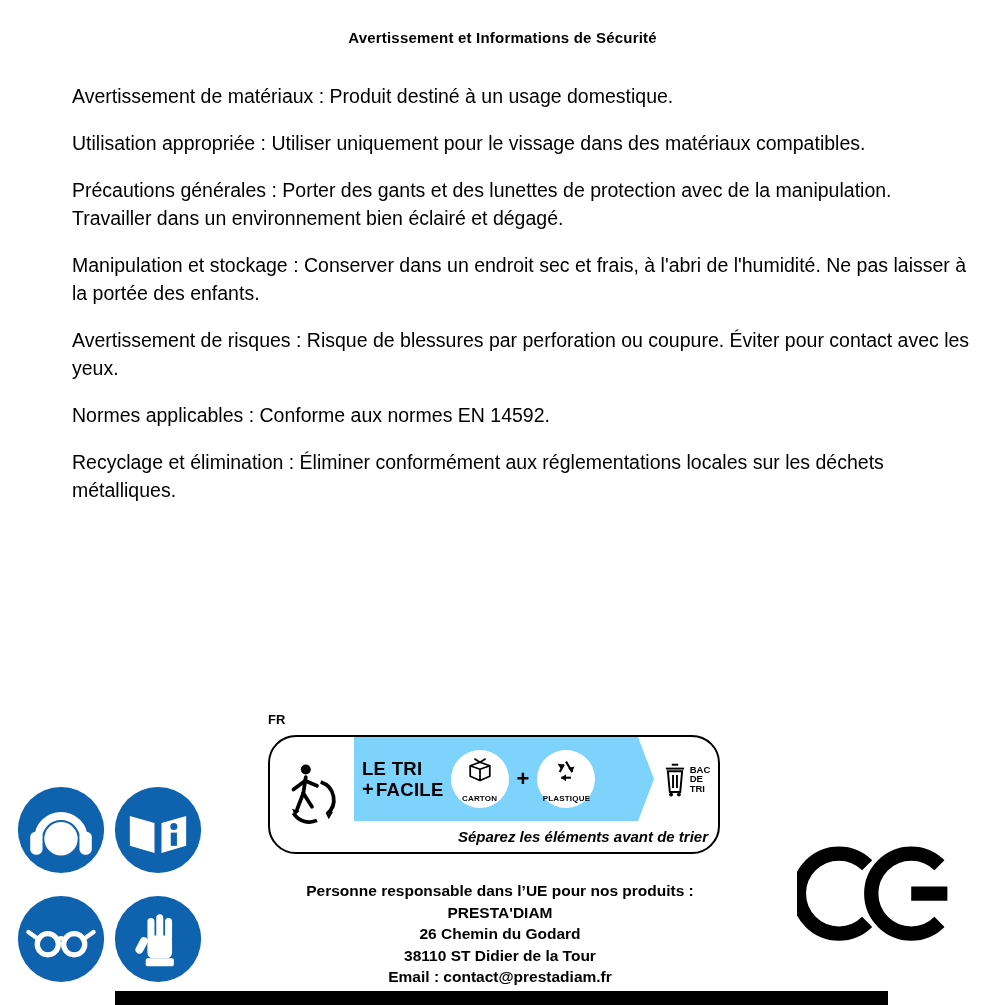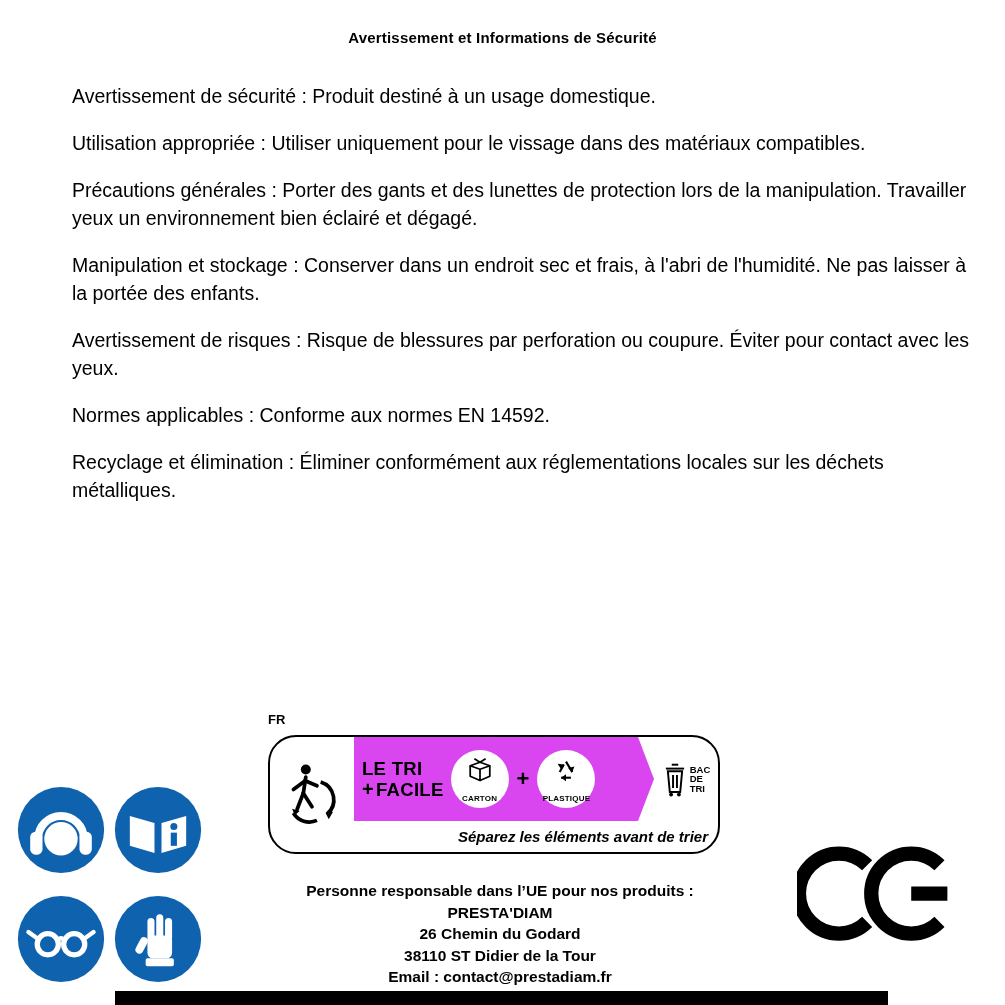--- a/index.html
+++ b/index.html
@@ -30,21 +30,21 @@
   .sorting-panel {
     position:absolute; left:268px; top:735px; width:452px; height:119px;
     border:2.5px solid #000; border-radius:28px; box-sizing:border-box;
     background:#fff; display:flex; overflow:hidden;
   }
   .triman-wrap { width:84px; display:flex; align-items:center; justify-content:center; }
   .triman-wrap svg { width:62px; height:90px; }
   .sorting-right { flex:1; display:flex; flex-direction:column; }
   .sorting-top { height:84px; display:flex; }
   .yellow-band {
-    flex:1; background:#d946ef;
+    flex:1; background:#7dd3fc;
     clip-path:polygon(0 0, calc(100% - 16px) 0, 100% 50%, calc(100% - 16px) 100%, 0 100%);
     display:flex; align-items:center; gap:7px; padding:0 24px 0 8px;
   }
   .tri-lines { font-weight:800; font-size:18.5px; line-height:20px; letter-spacing:0.3px; white-space:nowrap; }
   .plus-sign { font-size:20px; margin-right:2px; }
   .material-badge {
     width:58px; height:58px; background:#fff; border-radius:50%;
     display:flex; flex-direction:column; align-items:center; justify-content:center; gap:10px; flex:0 0 auto;
   }
   .material-badge svg { display:block; }
@@ -71,23 +71,23 @@
   .bottom-strip { position:absolute; left:115px; top:991px; width:773px; height:14px; background:#000; }
 </style>
 </head>
 <body>
 
 <div class="page">
 
   <div class="doc-title">Avertissement et Informations de Sécurité</div>
 
   <div class="doc-body">
-    <p>Avertissement de sécurité : Produit destiné à un usage domestique.</p>
+    <p>Avertissement de matériaux : Produit destiné à un usage domestique.</p>
     <p>Utilisation appropriée : Utiliser uniquement pour le vissage dans des matériaux compatibles.</p>
-    <p>Précautions générales : Porter des gants et des lunettes de protection lors de la manipulation. Travailler yeux un environnement bien éclairé et dégagé.</p>
+    <p>Précautions générales : Porter des gants et des lunettes de protection avec de la manipulation. Travailler dans un environnement bien éclairé et dégagé.</p>
     <p>Manipulation et stockage : Conserver dans un endroit sec et frais, à l'abri de l'humidité. Ne pas laisser à la portée des enfants.</p>
     <p>Avertissement de risques : Risque de blessures par perforation ou coupure. Éviter pour contact avec les yeux.</p>
     <p>Normes applicables : Conforme aux normes EN 14592.</p>
     <p>Recyclage et élimination : Éliminer conformément aux réglementations locales sur les déchets métalliques.</p>
   </div>
 
   <div class="safety-icons">
     <svg class="m-icon" viewBox="0 0 100 100">
       <circle cx="50" cy="50" r="49" fill="#0e62ae"></circle>
       <path d="M24 60 A26 26 0 0 1 76 60" stroke="#fff" stroke-width="9" fill="none"></path>

